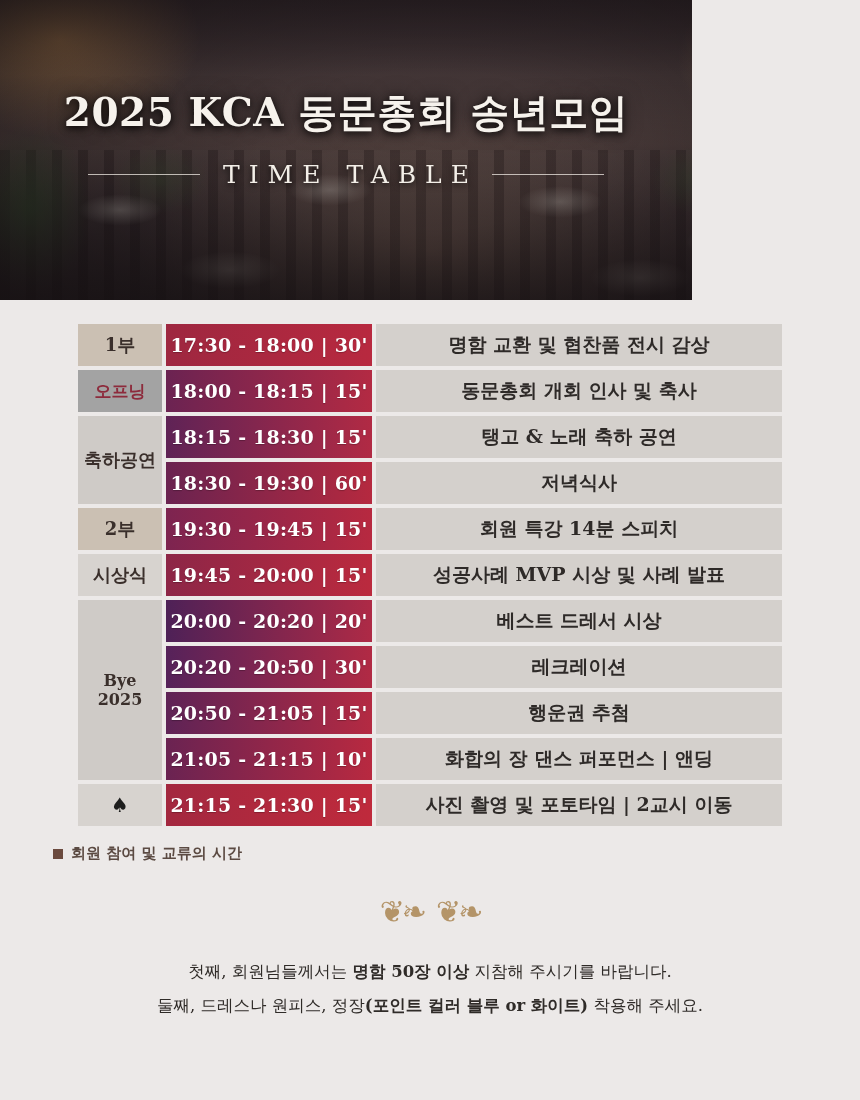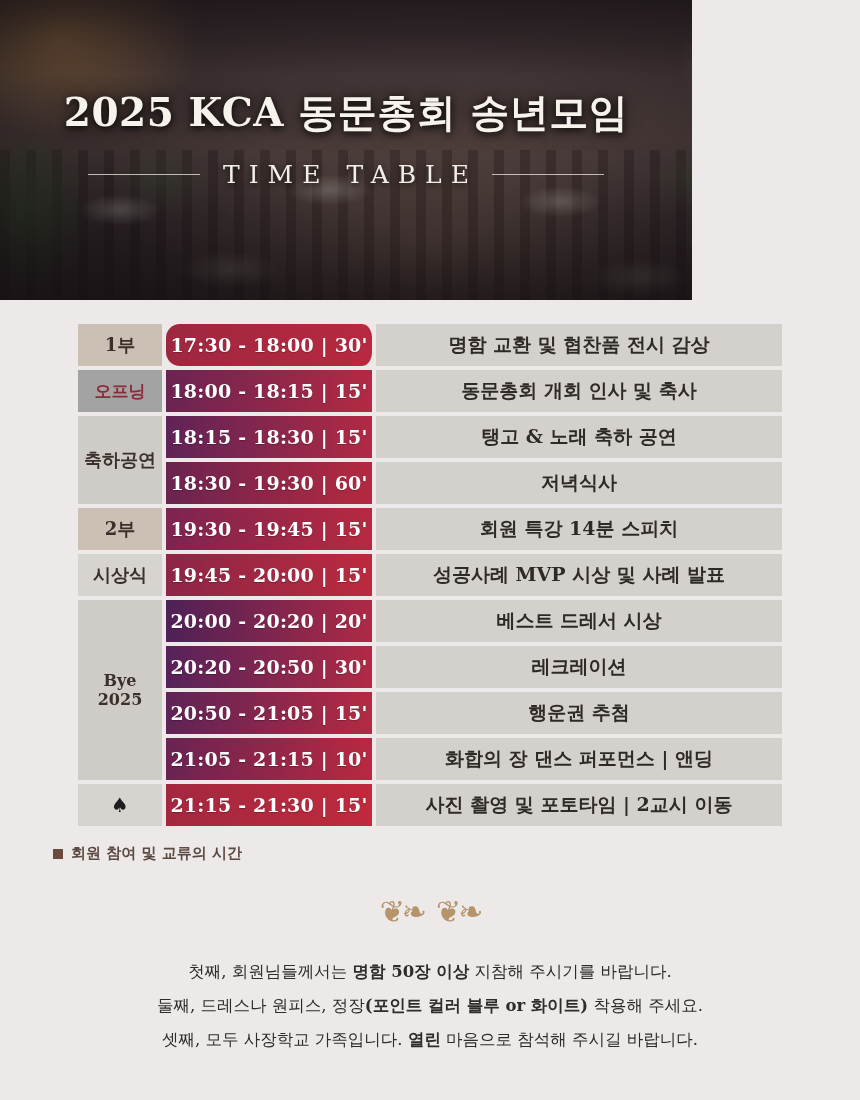--- a/index.html
+++ b/index.html
@@ -152,21 +152,21 @@
   .c-desc {
     text-align: center;
     font-family: "DejaVu Serif", "Liberation Serif", serif;
     font-size: 19px;
     font-weight: bold;
     color: #2e2a28;
     background: #d4d0cc;
   }
 
   
-  .t1  { background: linear-gradient(90deg, #9e2740, #b8293f); border-radius: 14px; }
+  .t1  { background: linear-gradient(90deg, #9e2740, #b8293f); }
   .t2  { background: linear-gradient(90deg, #6b2352, #b32a43); }
   .t3  { background: linear-gradient(90deg, #5f2356, #b12a44); }
   .t4  { background: linear-gradient(90deg, #6a2350, #b5293f); }
   .t5  { background: linear-gradient(90deg, #7d2450, #b72940); }
   .t6  { background: linear-gradient(90deg, #8d2647, #bb2a3e); }
   .t7  { background: linear-gradient(90deg, #4e2157, #ae2a46); }
   .t8  { background: linear-gradient(90deg, #56225a, #b12a44); }
   .t9  { background: linear-gradient(90deg, #5e2356, #b42a42); }
   .t10 { background: linear-gradient(90deg, #6a2352, #b82940); }
   .t11 { background: linear-gradient(90deg, #a3283f, #bf2a3c); }
@@ -303,16 +303,15 @@
   </div>
 
   <div class="tip">
     <span class="flourish">❦❧</span>
     <span class="flourish">❦❧</span>
   </div>
 
   <div class="tips" id="tip-lines">
       <div><span>첫째, 회원님들께서는 </span><b>명함 50장 이상</b><span> 지참해 주시기를 바랍니다.</span></div>
       <div><span>둘째, 드레스나 원피스, 정장</span><b>(포인트 컬러 블루 or 화이트)</b><span> 착용해 주세요.</span></div>
-      <div><span>셋째, 모두 사장학교 가족입니다. </span><b>열린</b><span>  마음으로 참석해 주시길 바랍니다.</span></div>
     </div>
 
 </div>
 
 </body></html>

